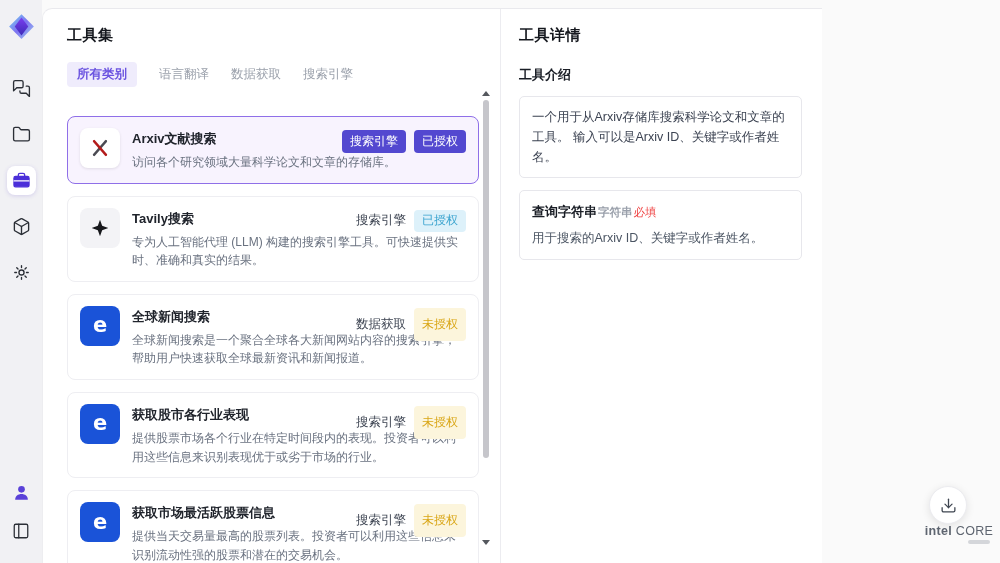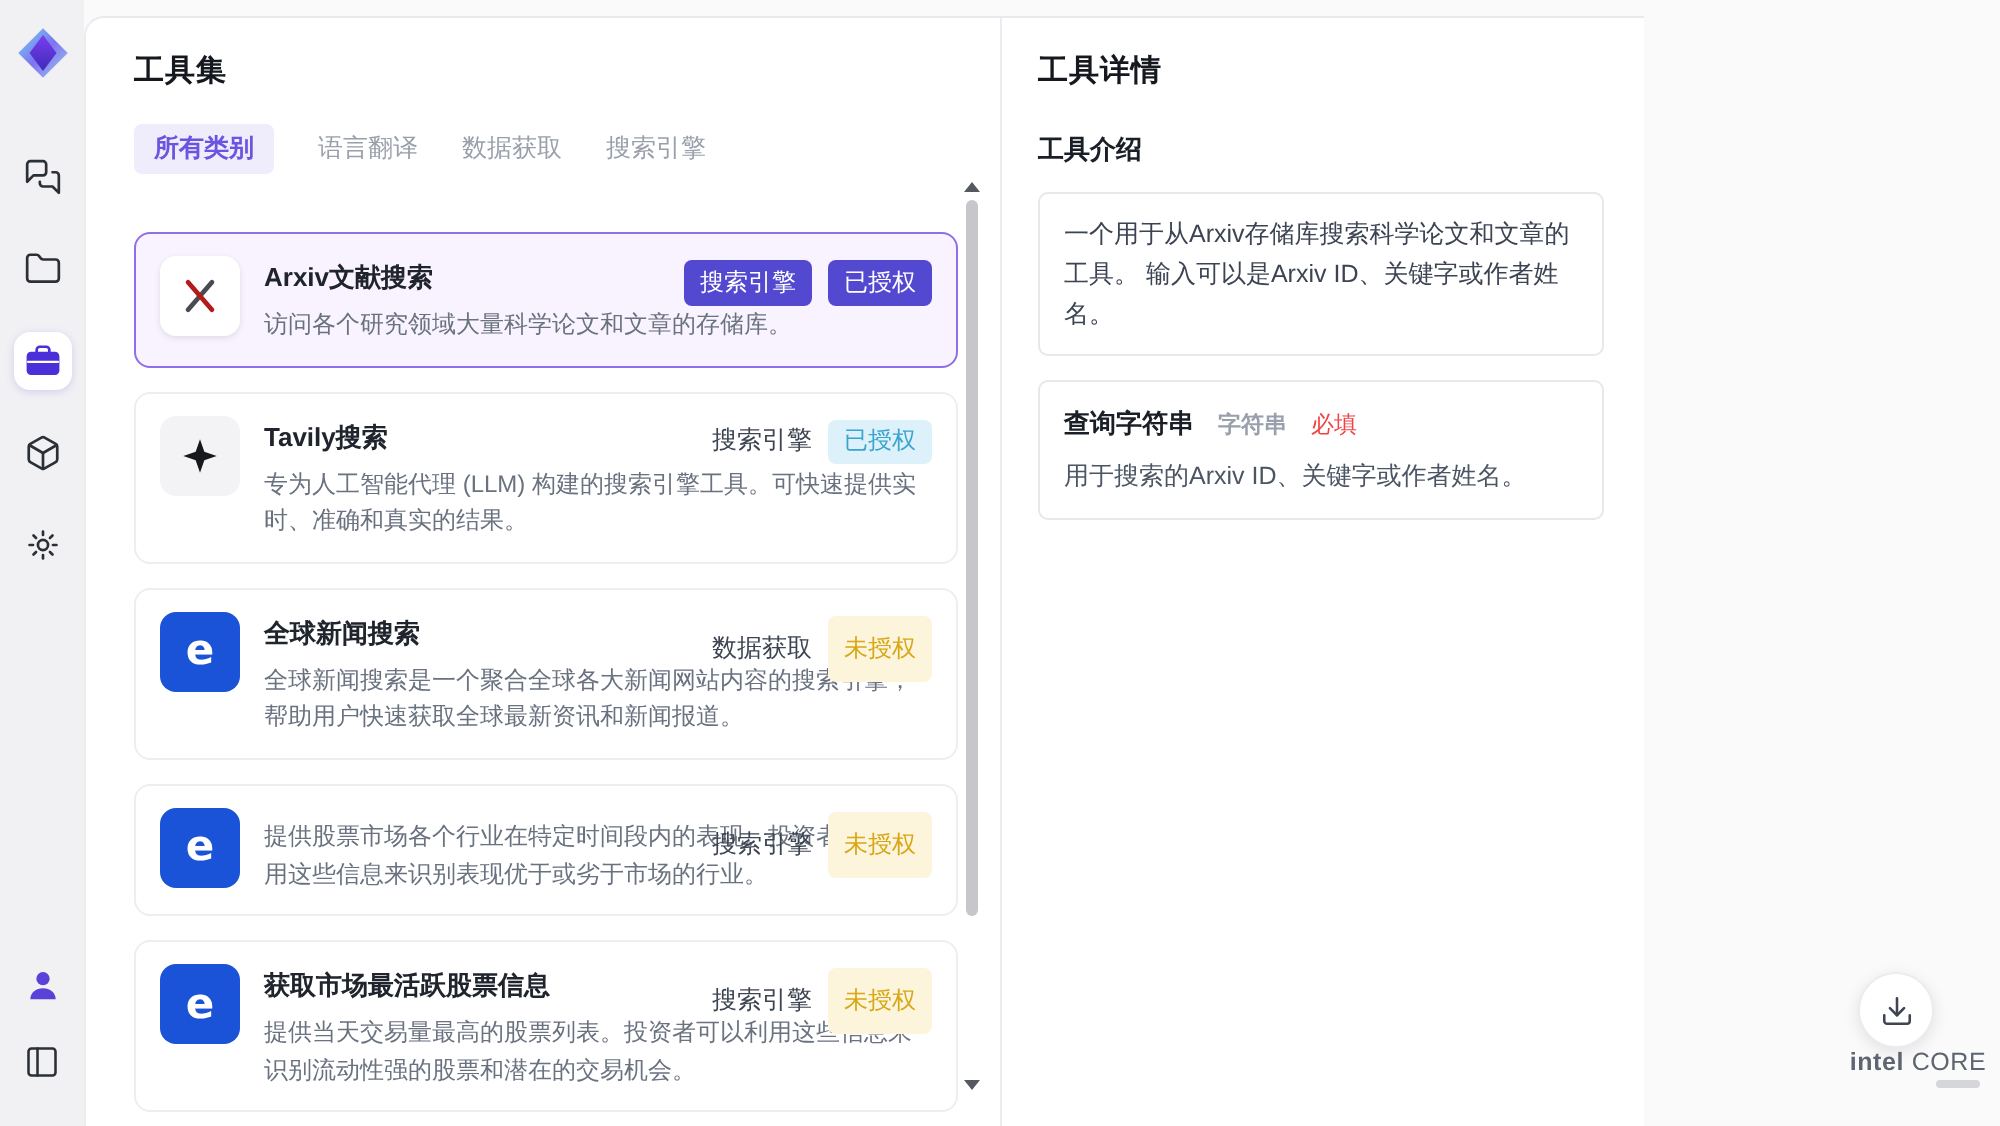--- a/index.html
+++ b/index.html
@@ -64,21 +64,21 @@
   .sb-thumb { width:6px; margin:4px auto 0; height:358px; background:#c6c6cb; border-radius:3px; cursor:pointer; }
 
   
   .detail-panel { flex:1; padding:17px 20px 0 18px; }
   .detail-title { font-size:15px; font-weight:bold; color:#15181e; letter-spacing:.5px; }
   .section-h { font-size:13px; font-weight:bold; color:#1a1e26; margin-top:21px; }
   .info-box { margin-top:12px; border:1px solid #e7e7ec; border-radius:5px; background:#fff;
               padding:10px 12px; font-size:12.5px; color:#3c4352; line-height:1.6; }
   .param-box { margin-top:12px; border:1px solid #e7e7ec; border-radius:5px; background:#fff;
                padding:12px; }
-  .param-head { display:flex; align-items:baseline; gap:12px; }
+  .param-head { display:flex; align-items:baseline; gap:1px; }
   .param-name { font-size:13px; font-weight:bold; color:#1a1e26; }
   .param-type { font-size:11.5px; color:#9aa0ab;font-weight:bold; }
   .param-req  { font-size:11.5px; color:#ef4444; }
   .param-desc { margin-top:9px; font-size:12.5px; color:#4b5563; }
 
   
   .fab { position:absolute; left:929px; top:486px; width:38px; height:38px; border-radius:50%;
          background:#fff; border:1px solid #ececf0; box-shadow:0 2px 8px rgba(0,0,0,.10);
          display:flex; align-items:center; justify-content:center; cursor:pointer; z-index:6; }
   .fab svg { width:17px; height:17px; stroke:#3e4550; stroke-width:1.8; fill:none;
@@ -212,20 +212,21 @@
           <div class="badges">
             <span class="cat-text">数据获取</span>
             <span class="badge badge-yellow">未授权</span>
           </div>
         </div>
 
         <div class="card">
           <div class="card-icon icon-blue">
             <span class="e-glyph">e</span>
           </div>
+          <div class="card-title">获取股市各行业表现</div>
           <div class="card-desc">提供股票市场各个行业在特定时间段内的表现。投资者可以利用这些信息来识别表现优于或劣于市场的行业。</div>
           <div class="badges">
             <span class="cat-text">搜索引擎</span>
             <span class="badge badge-yellow">未授权</span>
           </div>
         </div>
 
         <div class="card">
           <div class="card-icon icon-blue">
             <span class="e-glyph">e</span>

